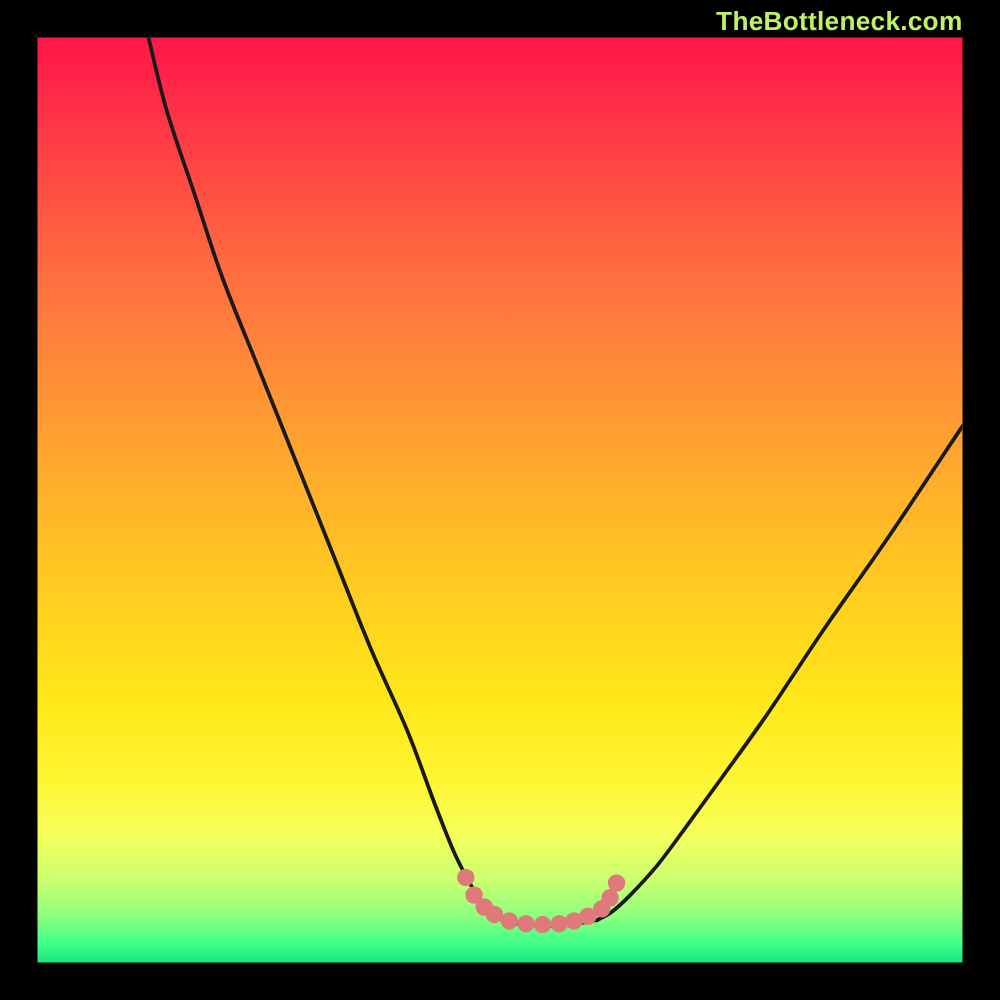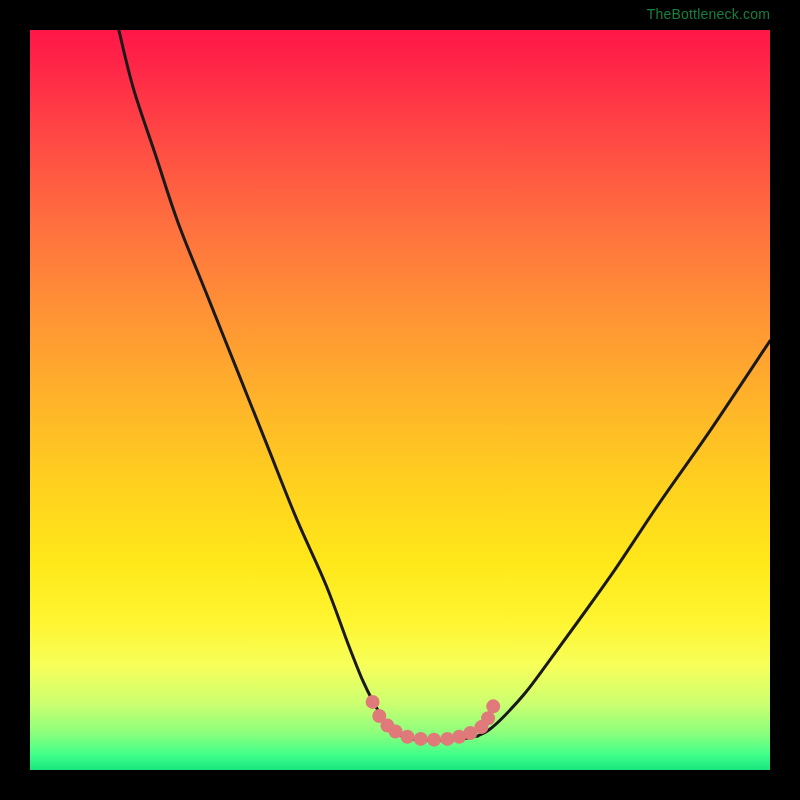--- a/index.html
+++ b/index.html
@@ -46,23 +46,23 @@
     position: absolute;
     left: 0;
     top: 0;
     width: 740px;
     height: 740px;
   }
   .watermark {
     position: absolute;
     top: 6px;
     right: 30px;
-    color: #15803d;
-    font-size: 14px;
-    font-weight: 400;
+    color: #bef264;
+    font-size: 21px;
+    font-weight: 700;
     letter-spacing: 0.2px;
     user-select: none;
   }
 </style>
 </head>
 <body>
 
 <div class="frame">
   <div class="watermark">TheBottleneck.com</div>
   <div class="plot-area">

